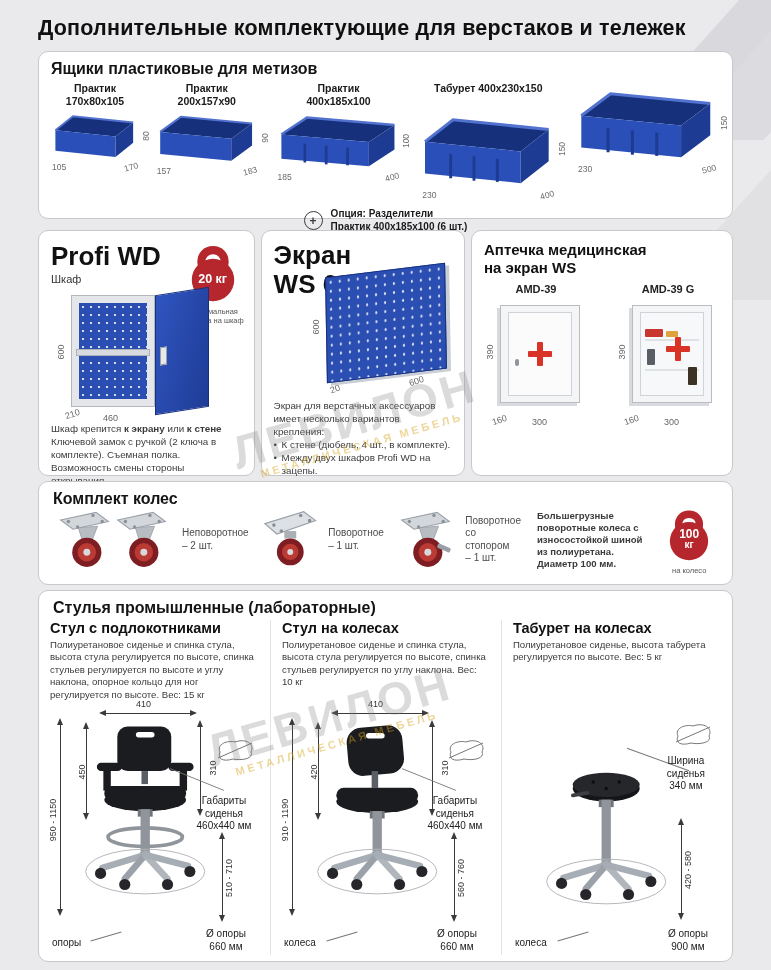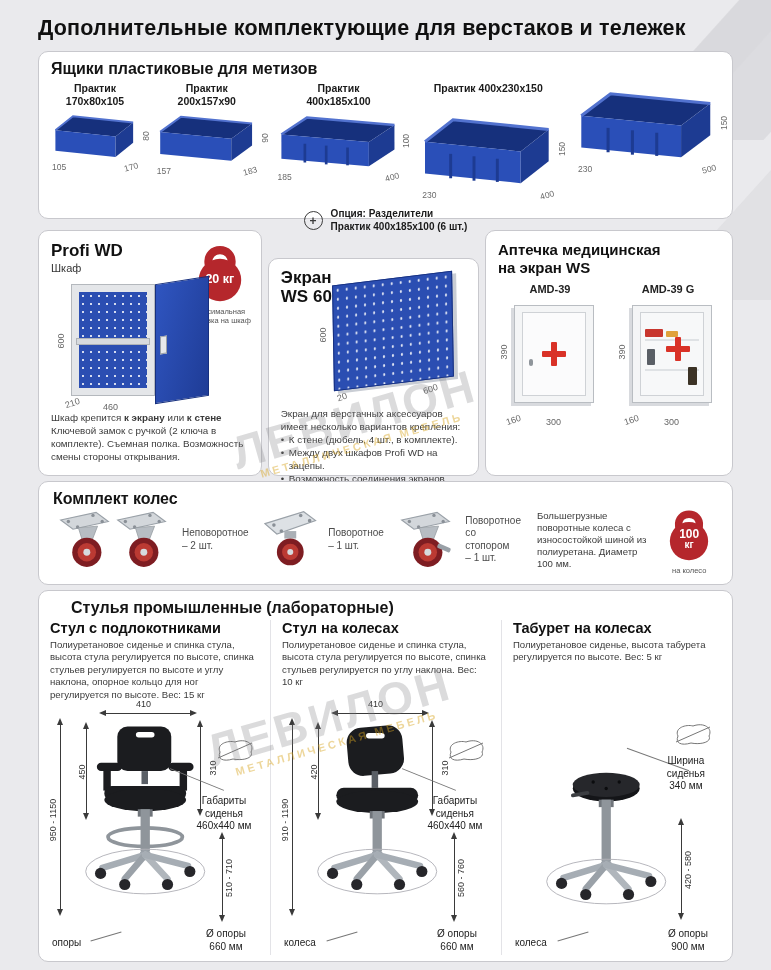--- a/index.html
+++ b/index.html
@@ -27,23 +27,23 @@
   .bin-h{position:absolute;right:-11px;top:45%;transform:rotate(-90deg);font-size:8.5px;color:#6a6a6a;}
   .bin-under{display:flex;justify-content:space-between;font-size:8.5px;color:#6a6a6a;margin-top:2px;}
   .bin-under .ur{transform:rotate(-16deg);}
   .opt-row{display:flex;justify-content:center;align-items:center;gap:8px;margin-top:8px;}
   .plus-circle{width:17px;height:17px;border:1.6px solid #3c3c3c;border-radius:50%;display:flex;align-items:center;justify-content:center;font-size:12px;font-weight:700;color:#3c3c3c;}
   .opt-text{font-size:10px;font-weight:800;line-height:1.25;color:#1a1a1a;}
 
   
   .row2{margin:7px 38px 0;display:flex;gap:6px;height:246px;}
   .card-profi{width:229px;padding:10px 12px;}
-  .card-screen{width:216px;padding:10px 12px;margin-top:28px;}
+  .card-screen{width:216px;padding:10px 12px;}
   .card-aid{flex:1;padding:10px 12px;}
-  .h-big{font-size:17px;font-weight:800;color:#111;}
+  .h-big{font-size:26px;font-weight:800;color:#111;}
   .h-med{font-size:15px;font-weight:800;color:#111;line-height:1.2;}
   .sub{font-size:11px;color:#333;margin-top:1px;}
   .desc{font-size:9.8px;line-height:1.32;color:#3b3b3b;}
   .kbell{position:absolute;display:flex;flex-direction:column;align-items:center;}
   .kbell .kb-wrap{position:relative;}
   .kbell .kb-txt{position:absolute;left:0;right:0;text-align:center;color:#fff;font-weight:800;}
   .kb-cap{font-size:7.5px;color:#555;text-align:center;line-height:1.15;margin-top:1px;}
 
   .cab-area{position:relative;height:132px;margin-top:6px;}
   .cab-body{position:absolute;left:20px;top:4px;width:82px;height:110px;background:#e4e6e9;border:1px solid #b4b8bd;}
@@ -57,42 +57,42 @@
   .rot20{transform:rotate(-18deg);}
 
   .peg-area{position:relative;height:128px;margin-top:2px;}
   .pegboard{position:absolute;left:52px;top:6px;width:118px;height:104px;background:#2b4eb2;
             background-image:radial-gradient(circle,rgba(255,255,255,.85) 1px,transparent 1.4px);background-size:9px 9px;
             border:1px solid #17307e;transform:skewY(-6deg) rotate(-1deg);box-shadow:4px 3px 0 #c9cdd4;}
   .scr-desc{margin-top:8px;}
   .bullet{position:relative;padding-left:8px;}
   .bullet::before{content:"•";position:absolute;left:0;top:0;}
 
-  .aid-models{display:flex;gap:14px;margin-top:6px;}
+  .aid-models{display:flex;gap:28px;margin-top:6px;}
   .aid-model{display:flex;flex-direction:column;align-items:center;}
   .aid-name{font-size:11px;font-weight:800;}
   .aid-box-area{position:relative;width:104px;height:128px;margin-top:4px;}
   .aid-box{position:absolute;left:16px;top:6px;width:78px;height:96px;background:#f4f5f6;border:1px solid #b9bdc2;box-shadow:-3px 3px 0 #d8dade;}
   .aid-door{position:absolute;left:7px;top:6px;right:7px;bottom:6px;background:#fbfbfc;border:1px solid #cfd2d6;}
   .cross{position:absolute;left:50%;top:50%;width:26px;height:26px;transform:translate(-50%,-50%);}
   .cross::before{content:"";position:absolute;left:38%;top:4%;width:24%;height:92%;background:#d93227;border-radius:1px;}
   .cross::after{content:"";position:absolute;top:38%;left:4%;height:24%;width:92%;background:#d93227;border-radius:1px;}
   .keyhole{position:absolute;left:6px;top:46px;width:4px;height:7px;background:#8f959b;border-radius:2px;}
   .shelfline{position:absolute;left:4px;right:4px;height:2px;background:#dfe2e5;}
   .mini{position:absolute;border-radius:1px;}
 
   
   .card-wheels{margin:5px 38px 0;height:104px;padding:8px 14px;}
   .wheels-row{display:flex;align-items:center;gap:10px;margin-top:-4px;}
   .wheel-label{font-size:10px;color:#4c4c4c;line-height:1.25;}
   .wheels-desc{font-size:9.6px;color:#3b3b3b;line-height:1.25;width:118px;}
 
   
   .card-chairs{margin:5px 38px 0;height:372px;padding:8px 0 4px;}
-  .card-chairs .sec-title{padding:0 32px;}
+  .card-chairs .sec-title{padding:0 14px;}
   .chair-cols{display:flex;margin-top:3px;}
   .chair-col{width:33.33%;box-sizing:border-box;padding:0 11px;}
   .chair-col + .chair-col{border-left:1px solid #e3e3e7;}
   .chair-name{font-size:14.5px;font-weight:800;color:#111;}
   .chair-desc{font-size:9.6px;line-height:1.3;color:#3b3b3b;margin-top:3px;min-height:64px;}
   .diag{position:relative;height:252px;}
   .dimv{position:absolute;width:0;border-left:1px solid #3a3a3a;}
   .dimv::before,.dimv::after{content:"";position:absolute;left:-4px;border-left:3.5px solid transparent;border-right:3.5px solid transparent;}
   .dimv::before{top:-7px;border-bottom:7px solid #3a3a3a;}
   .dimv::after{bottom:-7px;border-top:7px solid #3a3a3a;}
@@ -256,21 +256,21 @@
           <span class="bin-h">100</span>
         </div>
         <div class="bin-under" style="width:122px;">
           <span class="ul">185</span>
           <span class="ur">400</span>
         </div>
       </div>
 
       <div class="bin-cell">
         <div class="bin-name">
-          <div><span>Практик 400х230х150</span></div>
+          <div><span>Табурет 400х230х150</span></div>
         </div>
         <div class="bin-art" style="width:140px;height:80px;">
           <svg width="140" height="78" viewBox="0 0 120 64" preserveAspectRatio="none">
               <use href="#binL"></use>
             </svg>
           <span class="bin-h">150</span>
         </div>
         <div class="bin-under" style="width:132px;">
           <span class="ul">230</span>
           <span class="ur">400</span>
@@ -423,21 +423,21 @@
       </div>
       <svg width="64" height="70" viewBox="0 0 80 84">
         <use href="#casterG"></use>
         <rect x="58" y="46" width="18" height="6" rx="2" fill="#99a0a7" transform="rotate(24 58 46)"></rect>
       </svg>
       <div class="wheel-label">
         <div>Поворотное</div>
         <div>со стопором</div>
         <div>– 1 шт.</div>
       </div>
-      <div class="wheels-desc" style="margin-left:6px;">Большегрузные поворотные колеса с износостойкой шиной из полиуретана. Диаметр 100 мм.</div>
+      <div class="wheels-desc" style="margin-left:6px;font-weight:bold;">Большегрузные поворотные колеса с износостойкой шиной из полиуретана. Диаметр 100 мм.</div>
       <div class="kbell" style="position:static;width:60px;">
         <div class="kb-wrap">
           <svg width="56" height="58" viewBox="0 0 76 78">
               <use href="#kbell"></use>
             </svg>
           <span class="kb-txt" style="top:24px;font-size:12px;line-height:1;">
             <span style="display:block;">100</span>
             <span style="display:block;font-size:10px;">кг</span>
           </span>
         </div>

